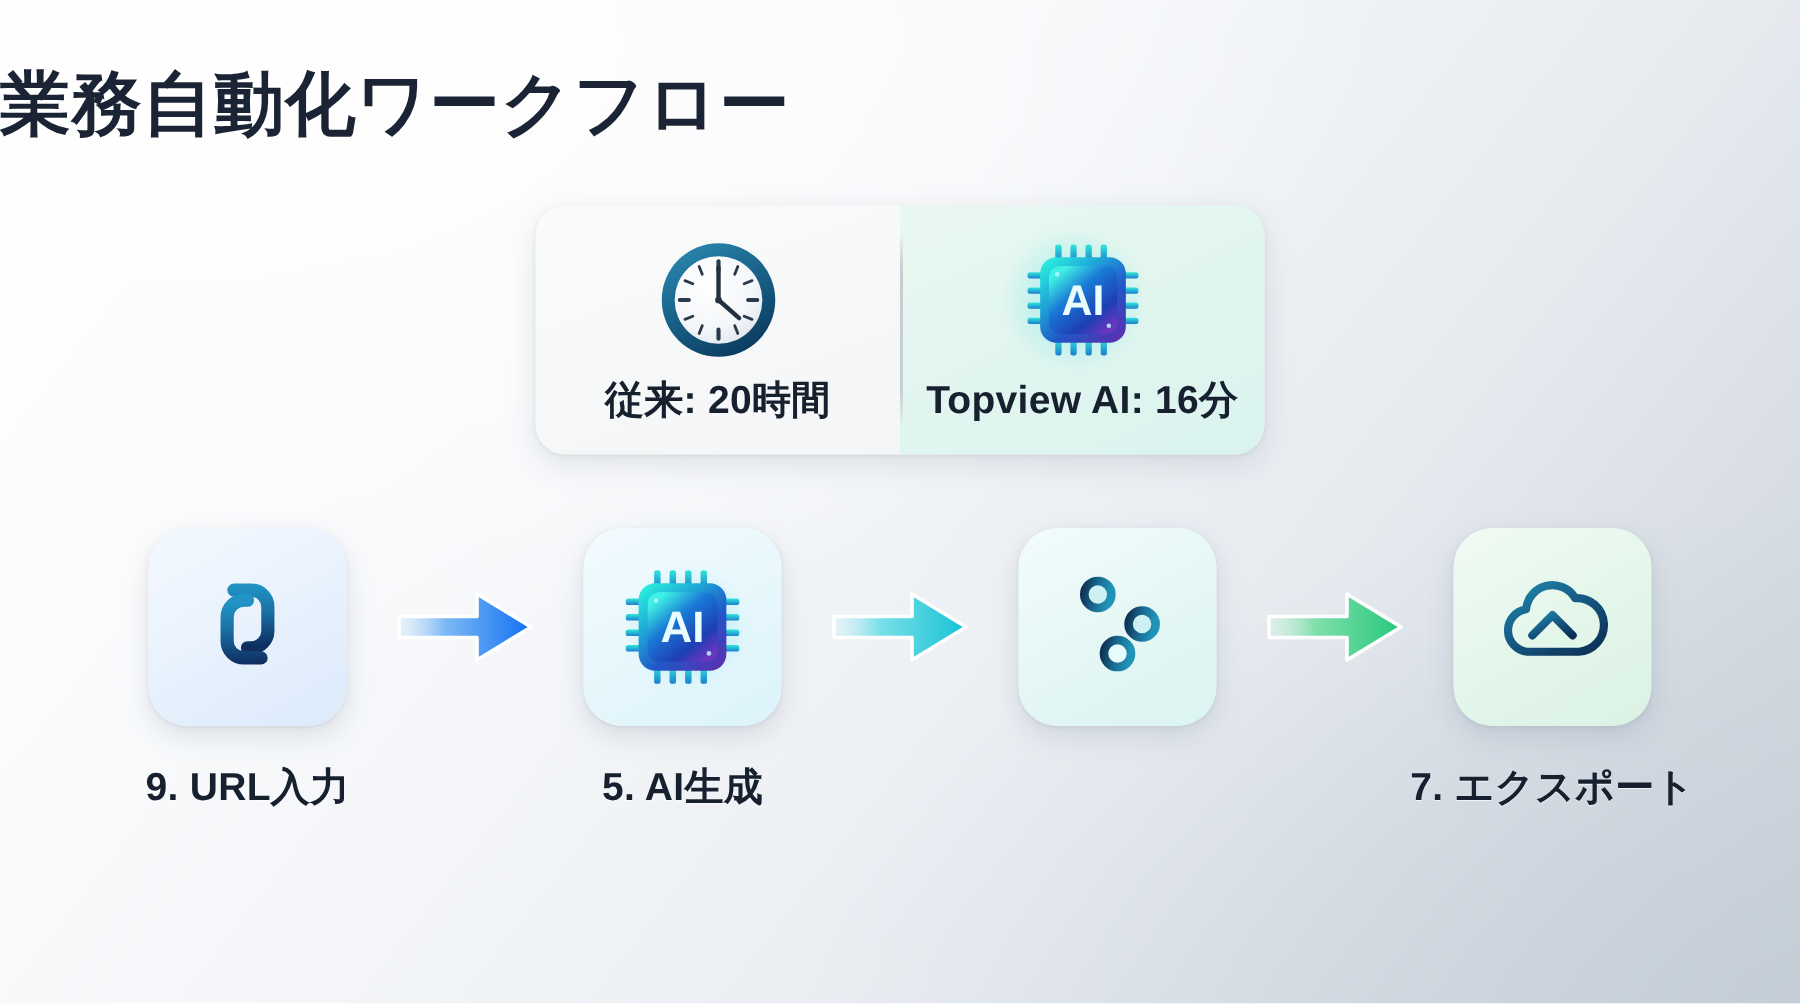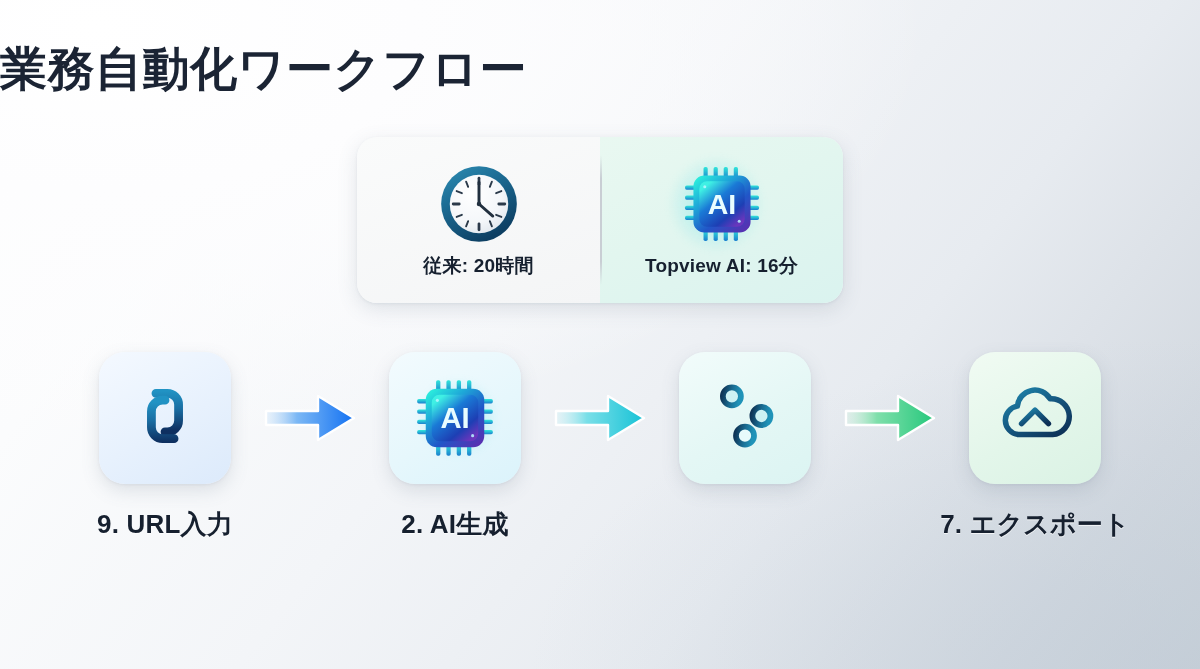--- a/index.html
+++ b/index.html
@@ -81,21 +81,21 @@
   .compare-divider {
     position: absolute;
     left: 243px;
     top: 18px;
     width: 2px;
     height: 130px;
     background: linear-gradient(180deg, rgba(196,203,210,0) 0%, #c9ced4 18%, #c9ced4 82%, rgba(196,203,210,0) 100%);
     z-index: 2;
   }
   .compare-label {
-    font-size: 19px;
+    font-size: 26px;
     font-weight: 700;
     color: #16202f;
     white-space: nowrap;
     letter-spacing: 0.2px;
   }
   .compare-icon {
     height: 86px;
     display: flex;
     align-items: center;
     justify-content: center;
@@ -350,21 +350,21 @@
               <rect x="80" y="64" width="14" height="5" rx="2"></rect>
             </g>
             <rect x="16" y="16" width="68" height="68" rx="13" fill="url(#chipBodyB)"></rect>
             <rect x="23" y="23" width="54" height="54" rx="9" fill="url(#chipInnerB)"></rect>
             <circle cx="29.5" cy="29.5" r="1.8" fill="#b9f6ff" opacity="0.85"></circle>
             <circle cx="70.5" cy="70.5" r="1.8" fill="#b9f6ff" opacity="0.85"></circle>
             <text x="50" y="62" text-anchor="middle" font-family="Liberation Sans, sans-serif" font-size="34" font-weight="700" fill="#e9fdff">AI</text>
           </svg>
         </span>
       </div>
-      <div class="step-label">2. AI生成</div>
+      <div class="step-label">5. AI生成</div>
     </div>
 
     <div class="arrow">
       <svg width="92" height="56" viewBox="0 0 92 56" aria-hidden="true">
         <defs>
           <linearGradient id="arr2" x1="0%" y1="0%" x2="100%" y2="0%">
             <stop offset="0%" stop-color="#ccf2f7" stop-opacity="0.3"></stop>
             <stop offset="35%" stop-color="#79dfe8"></stop>
             <stop offset="100%" stop-color="#16c2d6"></stop>
           </linearGradient>

